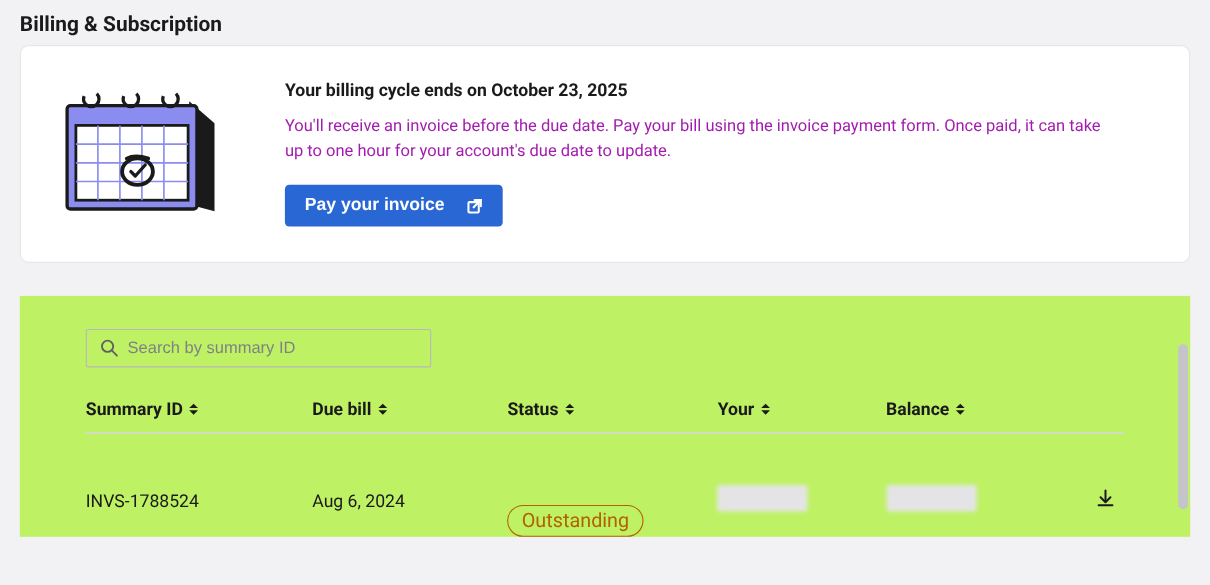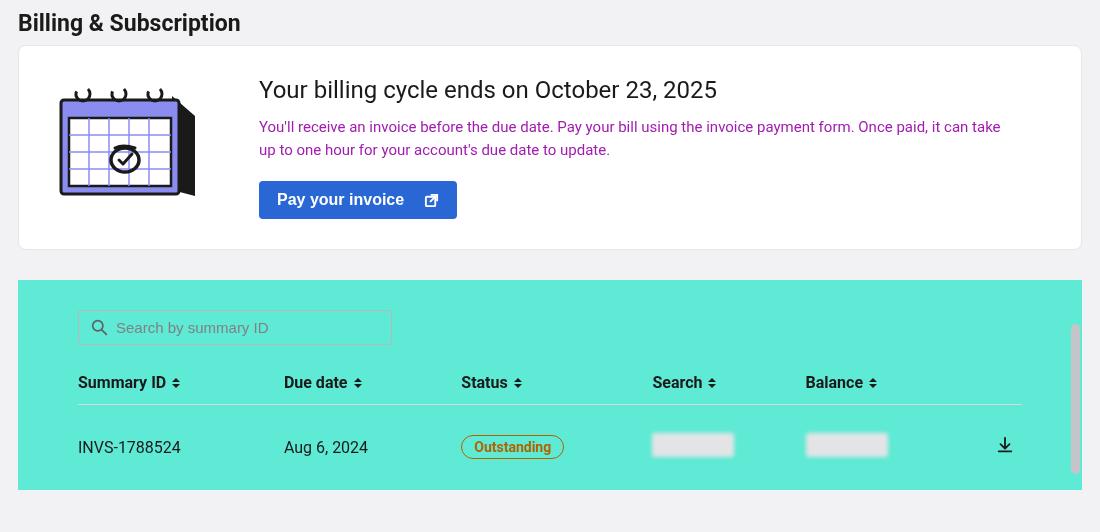--- a/index.html
+++ b/index.html
@@ -12,21 +12,21 @@
       background: #f2f2f4;
       color: #1a1a1a;
       width: 1100px;
       height: 532px;
       overflow: hidden;
     }
     .container {
       padding: 10px 18px 18px 18px;
     }
     .page-title {
-      font-size: 23px;
+      font-size: 19px;
       font-weight: 700;
       color: #1a1a1a;
       margin-bottom: 8px;
     }
     .page-subtitle {
       font-size: 15px;
       color: #5a5a5a;
       margin-bottom: 24px;
     }
     .billing-card {
@@ -45,22 +45,22 @@
     }
     .calendar-svg {
       width: 160px;
       height: 130px;
     }
     .billing-content {
       flex: 1;
       padding-top: 6px;
     }
     .billing-heading {
-      font-size: 24px;
-      font-weight: 400;
+      font-size: 16px;
+      font-weight: 700;
       color: #1a1a1a;
       margin-bottom: 12px;
     }
     .billing-desc {
       font-size: 15px;
       color: #a21caf;
       line-height: 1.5;
       margin-bottom: 20px;
       max-width: 760px;
     }
@@ -75,21 +75,21 @@
       padding: 10px 18px;
       border: none;
       border-radius: 4px;
       cursor: pointer;
     }
     .pay-button svg {
       width: 15px;
       height: 15px;
     }
     .invoice-section {
-      background: #5eead4;
+      background: #bef264;
       padding: 30px 60px 0 60px;
       position: relative;
       min-height: 210px;
     }
     .search-box {
       display: inline-flex;
       align-items: center;
       border: 1px solid #b8b8bc;
       border-radius: 2px;
       padding: 8px 12px;
@@ -157,24 +157,25 @@
     .invoice-table tbody td {
       padding: 28px 8px 0 0;
       font-size: 16px;
       color: #1a1a1a;
       vertical-align: middle;
     }
     .status-badge {
       display: inline-block;
       border: 1.5px solid #b36200;
       color: #b36200;
-      font-weight: 700;
-      font-size: 14px;
+      font-weight: 400;
+      font-size: 18px;
       padding: 3px 12px;
       border-radius: 16px;
+      margin-top: 37px;
     }
     .blur-box {
       background: #e4e4e6;
       filter: blur(2px);
       border-radius: 2px;
       height: 24px;
       width: 82px;
       display: inline-block;
     }
     .download-icon {
@@ -252,33 +253,33 @@
       <thead>
         <tr>
           <th class="col-summary">
             <span class="th-content">
               <span>Summary ID</span>
               <span class="sort-icon"></span>
             </span>
           </th>
           <th class="col-due">
             <span class="th-content">
-              <span>Due date</span>
+              <span>Due bill</span>
               <span class="sort-icon"></span>
             </span>
           </th>
           <th class="col-status">
             <span class="th-content">
               <span>Status</span>
               <span class="sort-icon"></span>
             </span>
           </th>
           <th class="col-total">
             <span class="th-content">
-              <span>Search</span>
+              <span>Your</span>
               <span class="sort-icon"></span>
             </span>
           </th>
           <th class="col-balance">
             <span class="th-content">
               <span>Balance</span>
               <span class="sort-icon"></span>
             </span>
           </th>
           <th class="col-action"></th>

